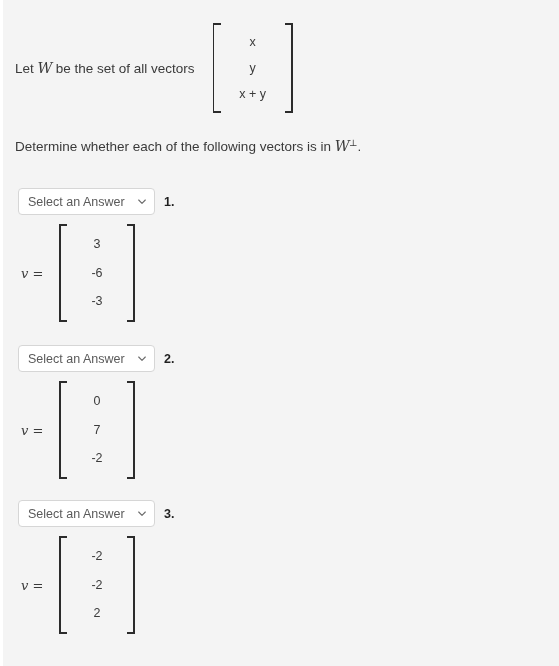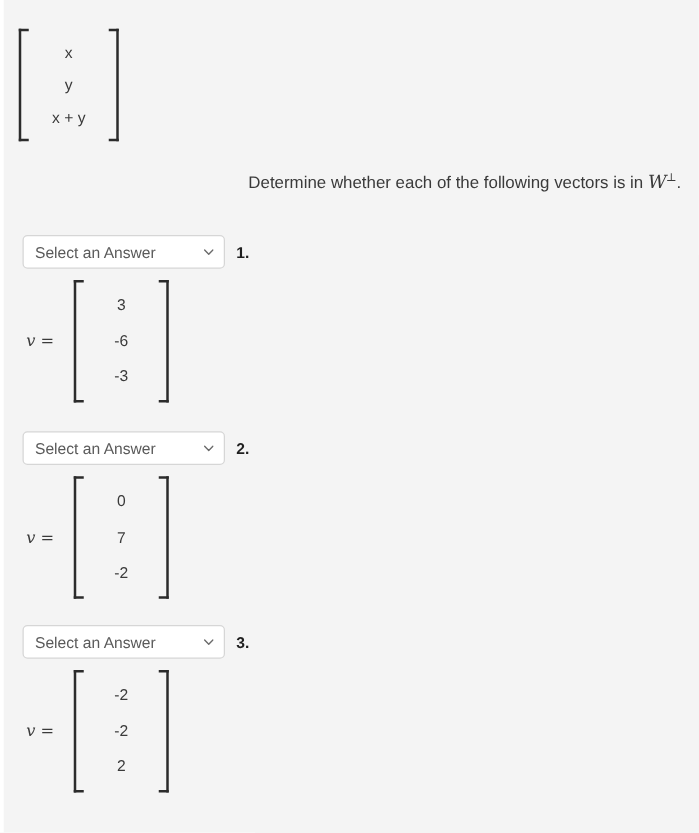--- a/index.html
+++ b/index.html
@@ -121,21 +121,21 @@
   
   .item { position: absolute; left: 0; width: 556px; }
   .item-head {
     display: flex;
     align-items: center;
     margin-left: 15px;
   }
   .answer-select {
     appearance: none;
     -webkit-appearance: none;
-    width: 162px;
+    width: 137px;
     height: 27px;
     background: #ffffff;
     border: 1px solid #d6d6d6;
     border-radius: 4px;
     font-family: "Liberation Sans", sans-serif;
     font-size: 12.5px;
     color: #5a5a5a;
     padding: 0 22px 0 9px;
     box-sizing: border-box;
     cursor: pointer;
@@ -173,38 +173,39 @@
     width: 38px;
   }
 </style>
 </head>
 <body>
 
 <div class="page">
 
   <div class="prompt">
     <div class="prompt-row">
+      <span class="prompt-text left"><span>Let</span> <span class="mathvar dbl">W</span> <span>be the set of all vectors</span></span>
 
       <span class="matrix prompt-mx">
         <span class="brk l">
             <i></i>
           </span>
         <span class="mcol">
           <span class="mcell">x</span>
           <span class="mcell">y</span>
           <span class="mcell">x + y</span>
         </span>
         <span class="brk r">
             <i></i>
           </span>
       </span>
 
     </div>
 
-    <div class="prompt-text" style="margin-top:18px;text-align:right;">
+    <div class="prompt-text" style="margin-top:18px;">
       <span>Determine whether each of the following vectors is in</span>
       <span class="mathvar dbl">W</span><span class="perp">⊥</span><span>.</span>
     </div>
   </div>
 
   <div class="item" style="top:188px;">
     <div class="item-head">
       <span class="select-wrap">
         <select class="answer-select">
           <option>Select an Answer</option>

